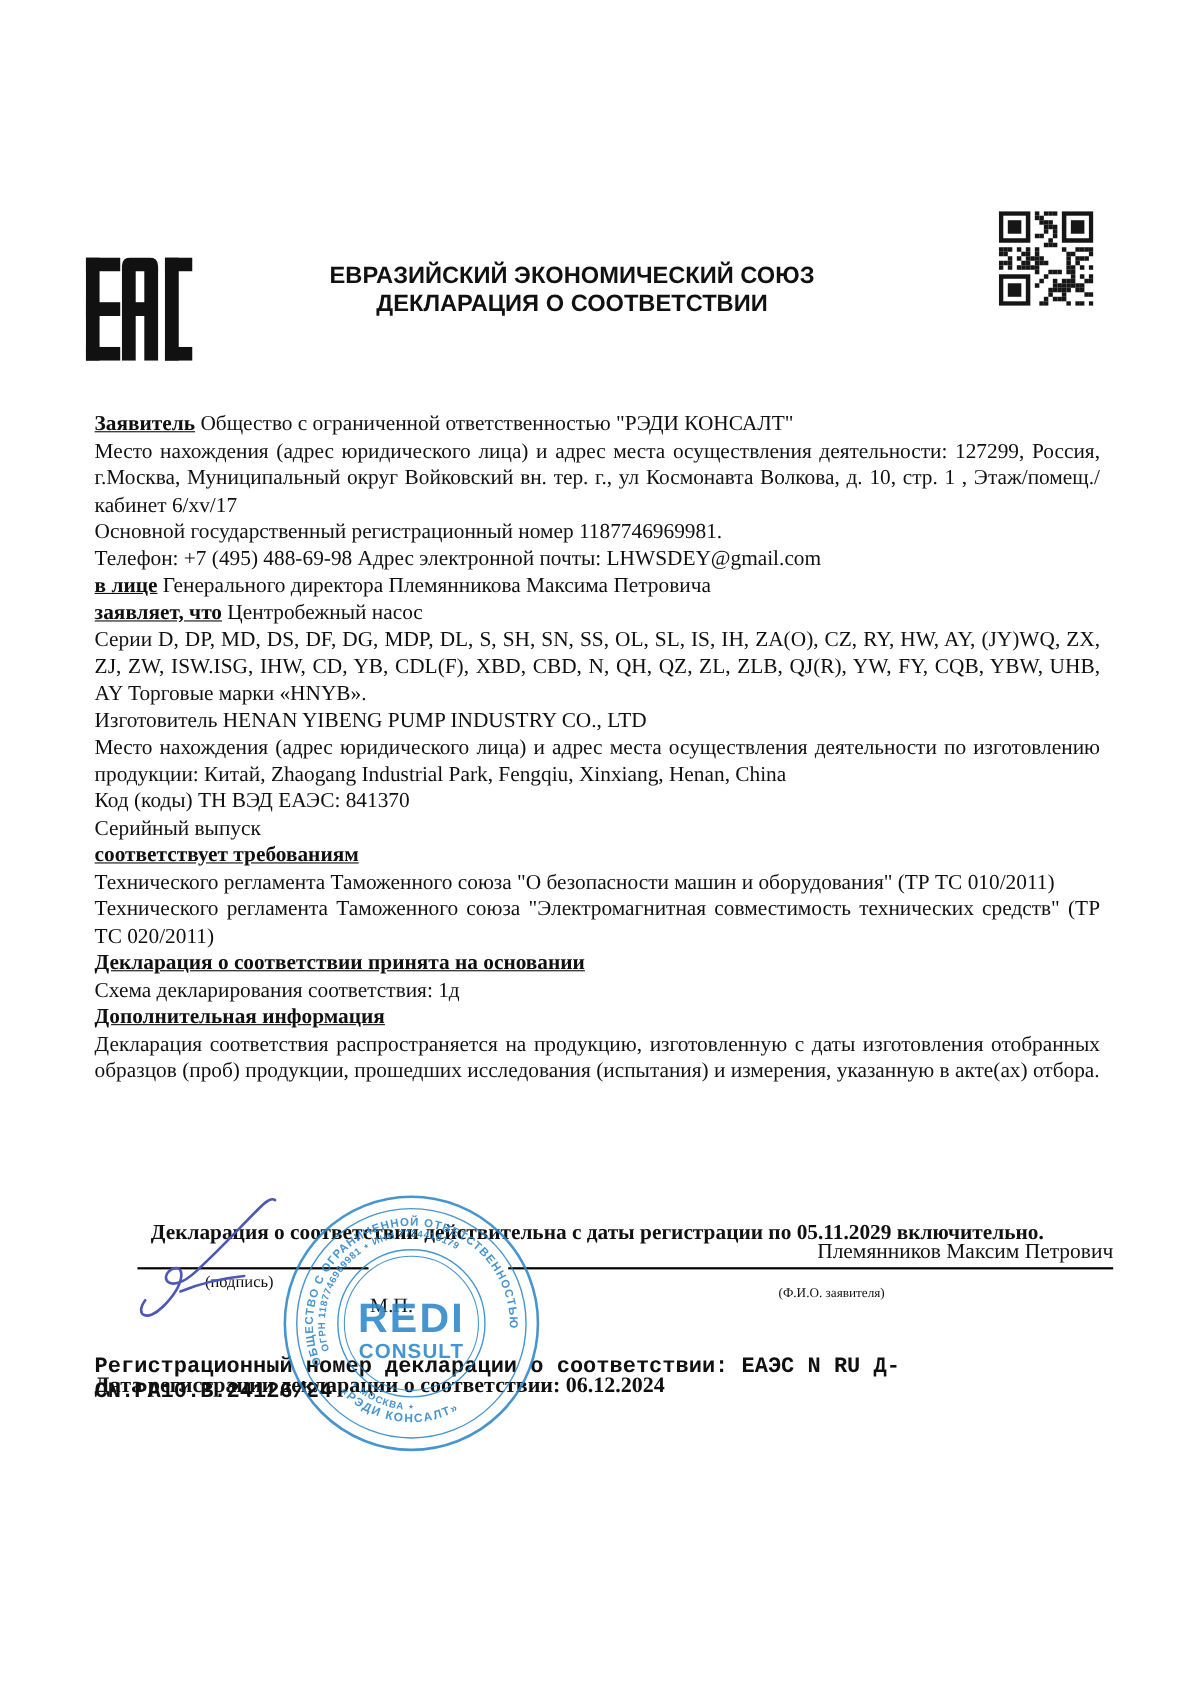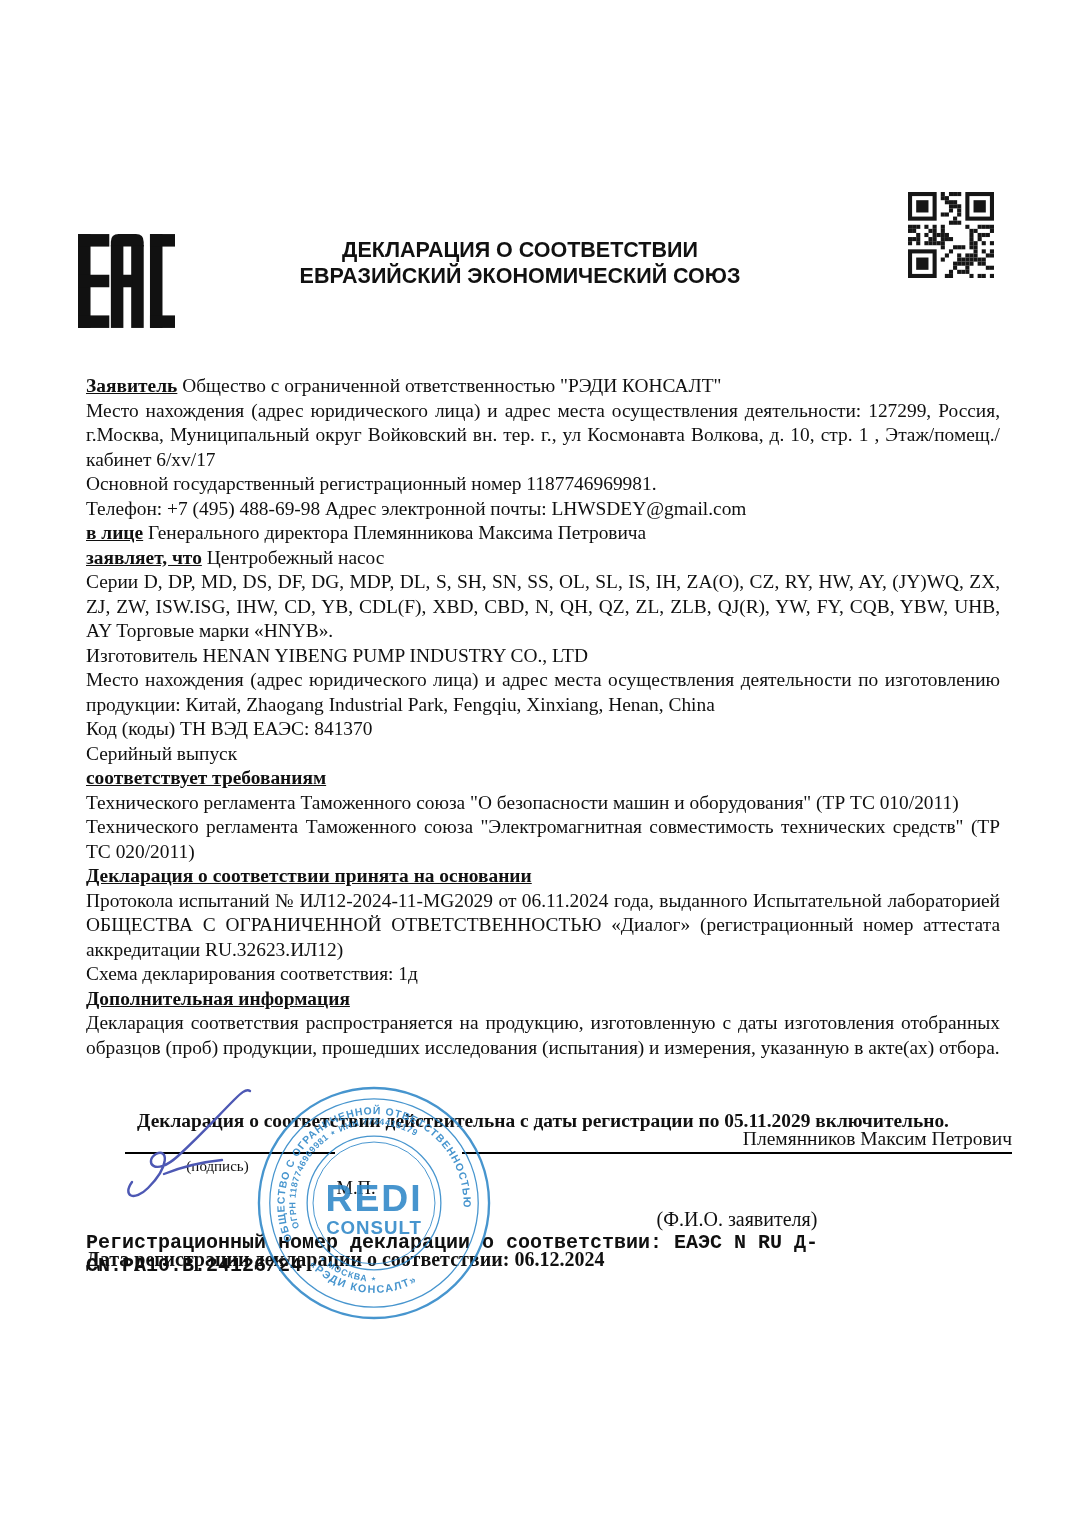--- a/index.html
+++ b/index.html
@@ -31,21 +31,21 @@
     position:absolute;left:86px;top:1110px;width:914px;
     font-size:19.4px;font-weight:bold;text-align:center;
   }
   
   .mp-label{position:absolute;left:326px;top:1134px;width:60px;text-align:center;font-size:18.5px;margin-top:44px;}
   .sig-rule{position:absolute;height:0;border-top:2.5px solid #000;}
   .rule-left{left:125px;top:1152px;width:210px;}
   .rule-right{left:462px;top:1152px;width:550px;}
   .sig-caption{position:absolute;left:125px;top:1158px;width:185px;text-align:center;font-size:15px;}
   .fio-name{position:absolute;left:462px;top:1128px;width:550px;text-align:right;font-size:19.5px;}
-  .fio-caption{position:absolute;left:462px;top:1208px;width:550px;text-align:center;font-size:20px;}
+  .fio-caption{position:absolute;left:462px;top:1168px;width:550px;text-align:center;font-size:12px;padding-left:19px;}
   
   .reg-line{position:absolute;left:86px;width:930px;font-size:20px;font-weight:bold;}
   .reg-number{top:1231px;font-family:Liberation Mono, monospace;}
   .reg-date{top:1248px;}
   
   .stamp{position:absolute;left:256px;top:1085px;width:236px;height:236px;opacity:.88;}
   .scribble{position:absolute;left:118px;top:1086px;width:160px;height:118px;}
 </style>
 </head>
 <body>
@@ -65,22 +65,22 @@
       <rect x="68" y="14" width="16" height="106"></rect>
       <rect x="56" y="52" width="14" height="16"></rect>
 
       <rect x="92" y="0" width="16" height="120"></rect>
       <rect x="92" y="0" width="32" height="16"></rect>
       <rect x="92" y="104" width="32" height="16"></rect>
     </g>
   </svg>
 
   <div class="doc-title">
+    <div>ЕВРАЗИЙСКИЙ ЭКОНОМИЧЕСКИЙ СОЮЗ</div>
     <div>ДЕКЛАРАЦИЯ О СООТВЕТСТВИИ</div>
-    <div>ЕВРАЗИЙСКИЙ ЭКОНОМИЧЕСКИЙ СОЮЗ</div>
   </div>
 
   <svg class="qr" id="qr" viewBox="0 0 21 21">
       <rect x="0" y="0" width="21" height="21" fill="#fff"></rect>
       <rect x="8" y="0" width="1" height="1" fill="#161616"></rect>
       <rect x="10" y="0" width="1" height="1" fill="#161616"></rect>
       <rect x="11" y="0" width="1" height="1" fill="#161616"></rect>
       <rect x="12" y="0" width="1" height="1" fill="#161616"></rect>
       <rect x="8" y="1" width="1" height="1" fill="#161616"></rect>
       <rect x="9" y="1" width="1" height="1" fill="#161616"></rect>
@@ -215,21 +215,20 @@
     <p><b>заявляет, что</b><span> Центробежный насос</span></p>
     <p><b></b><span>Серии D, DP, MD, DS, DF, DG, MDP, DL, S, SH, SN, SS, OL, SL, IS, IH, ZA(O), CZ, RY, HW, AY, (JY)WQ, ZX, ZJ, ZW, ISW.ISG, IHW, CD, YB, CDL(F), XBD, CBD, N, QH, QZ, ZL, ZLB, QJ(R), YW, FY, CQB, YBW, UHB, AY Торговые марки «HNYB».</span></p>
     <p><b></b><span>Изготовитель HENAN YIBENG PUMP INDUSTRY CO., LTD</span></p>
     <p><b></b><span>Место нахождения (адрес юридического лица) и адрес места осуществления деятельности по изготовлению продукции: Китай, Zhaogang Industrial Park, Fengqiu, Xinxiang, Henan, China</span></p>
     <p><b></b><span>Код (коды) ТН ВЭД ЕАЭС: 841370</span></p>
     <p><b></b><span>Серийный выпуск</span></p>
     <p><b>соответствует требованиям</b><span></span></p>
     <p><b></b><span>Технического регламента Таможенного союза "О безопасности машин и оборудования" (ТР ТС 010/2011)</span></p>
     <p><b></b><span>Технического регламента Таможенного союза "Электромагнитная совместимость технических средств" (ТР ТС 020/2011)</span></p>
     <p><b>Декларация о соответствии принята на основании</b><span></span></p>
-    <p><b></b><span>Протокола испытаний № ИЛ12-2024-11-MG2029 от 06.11.2024 года, выданного Испытательной лабораторией ОБЩЕСТВА С ОГРАНИЧЕННОЙ ОТВЕТСТВЕННОСТЬЮ «Диалог» (регистрационный номер аттестата аккредитации RU.32623.ИЛ12)</span></p>
     <p><b></b><span>Схема декларирования соответствия: 1д</span></p>
     <p><b>Дополнительная информация</b><span></span></p>
     <p><b></b><span>Декларация соответствия распространяется на продукцию, изготовленную с даты изготовления отобранных образцов (проб) продукции, прошедших исследования (испытания) и измерения, указанную в акте(ах) отбора.</span></p>
   </div>
 
   <div class="validity">Декларация о соответствии действительна с даты регистрации по 05.11.2029 включительно.</div>
 
   <div class="mp-label">М.П.</div>
   <div class="sig-rule rule-left"></div>
   <div class="sig-rule rule-right"></div>

